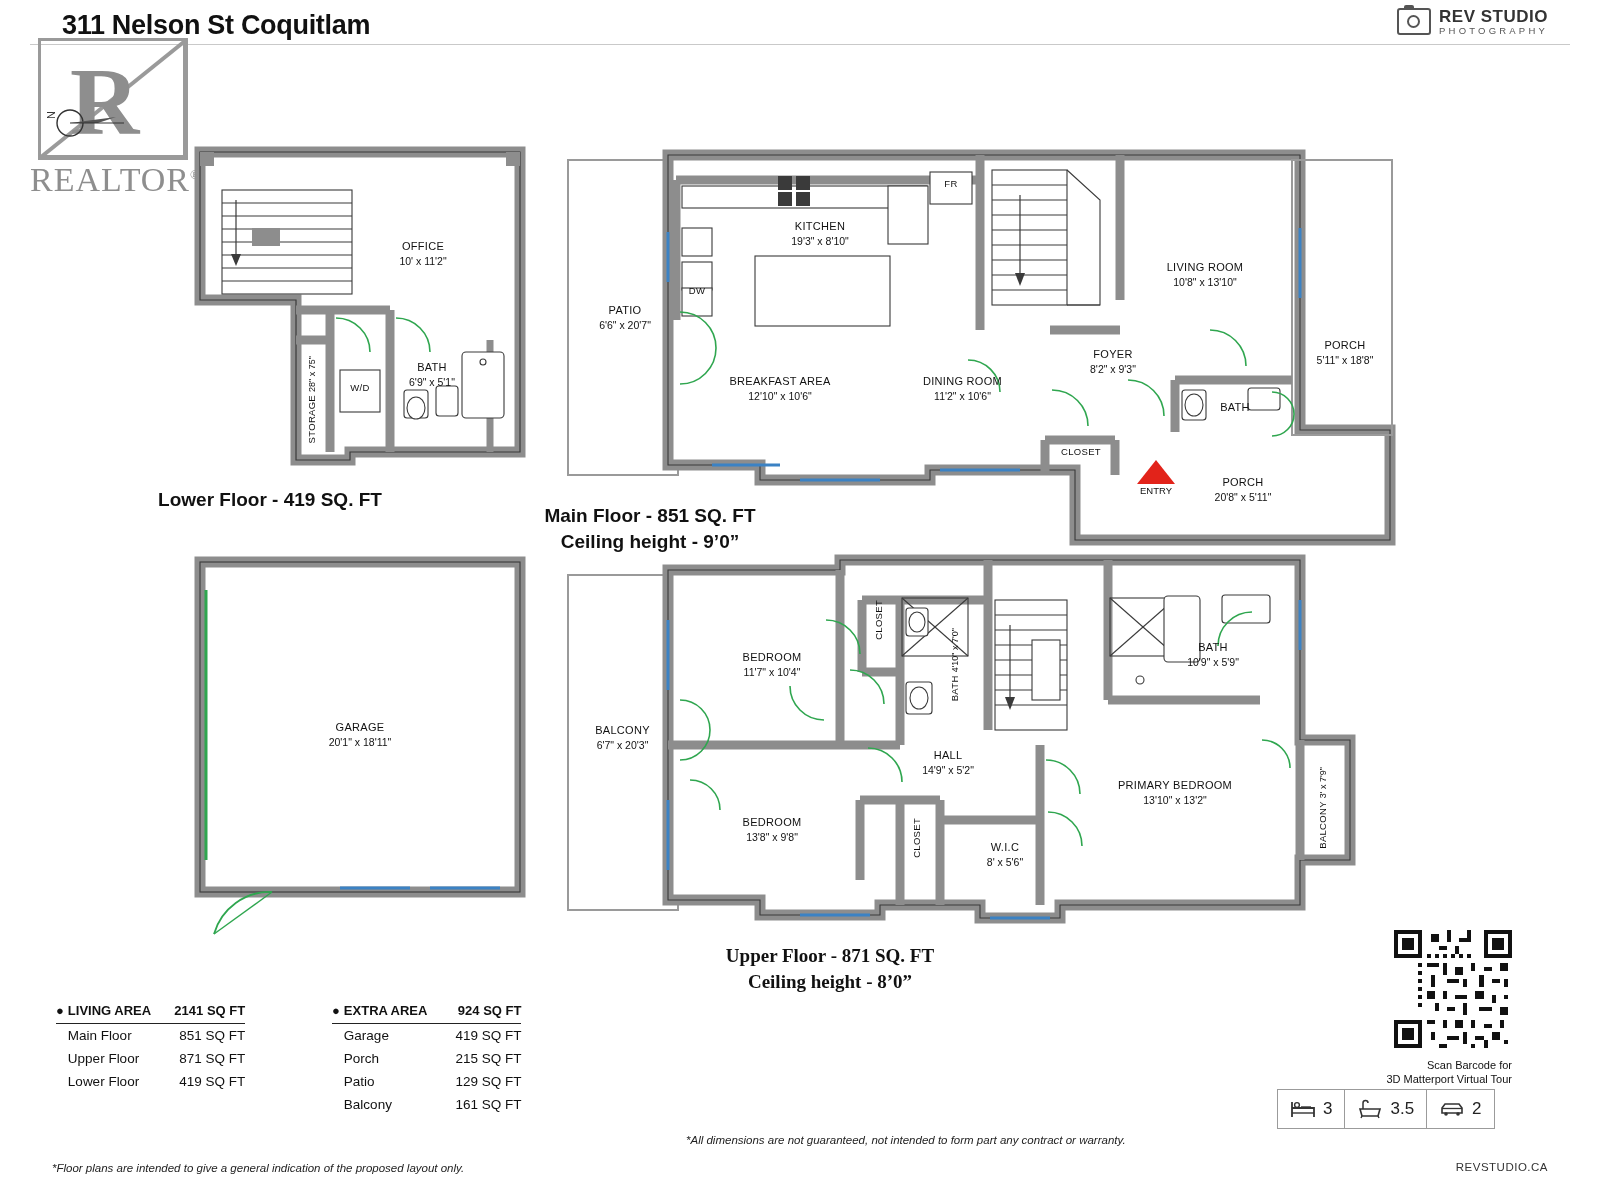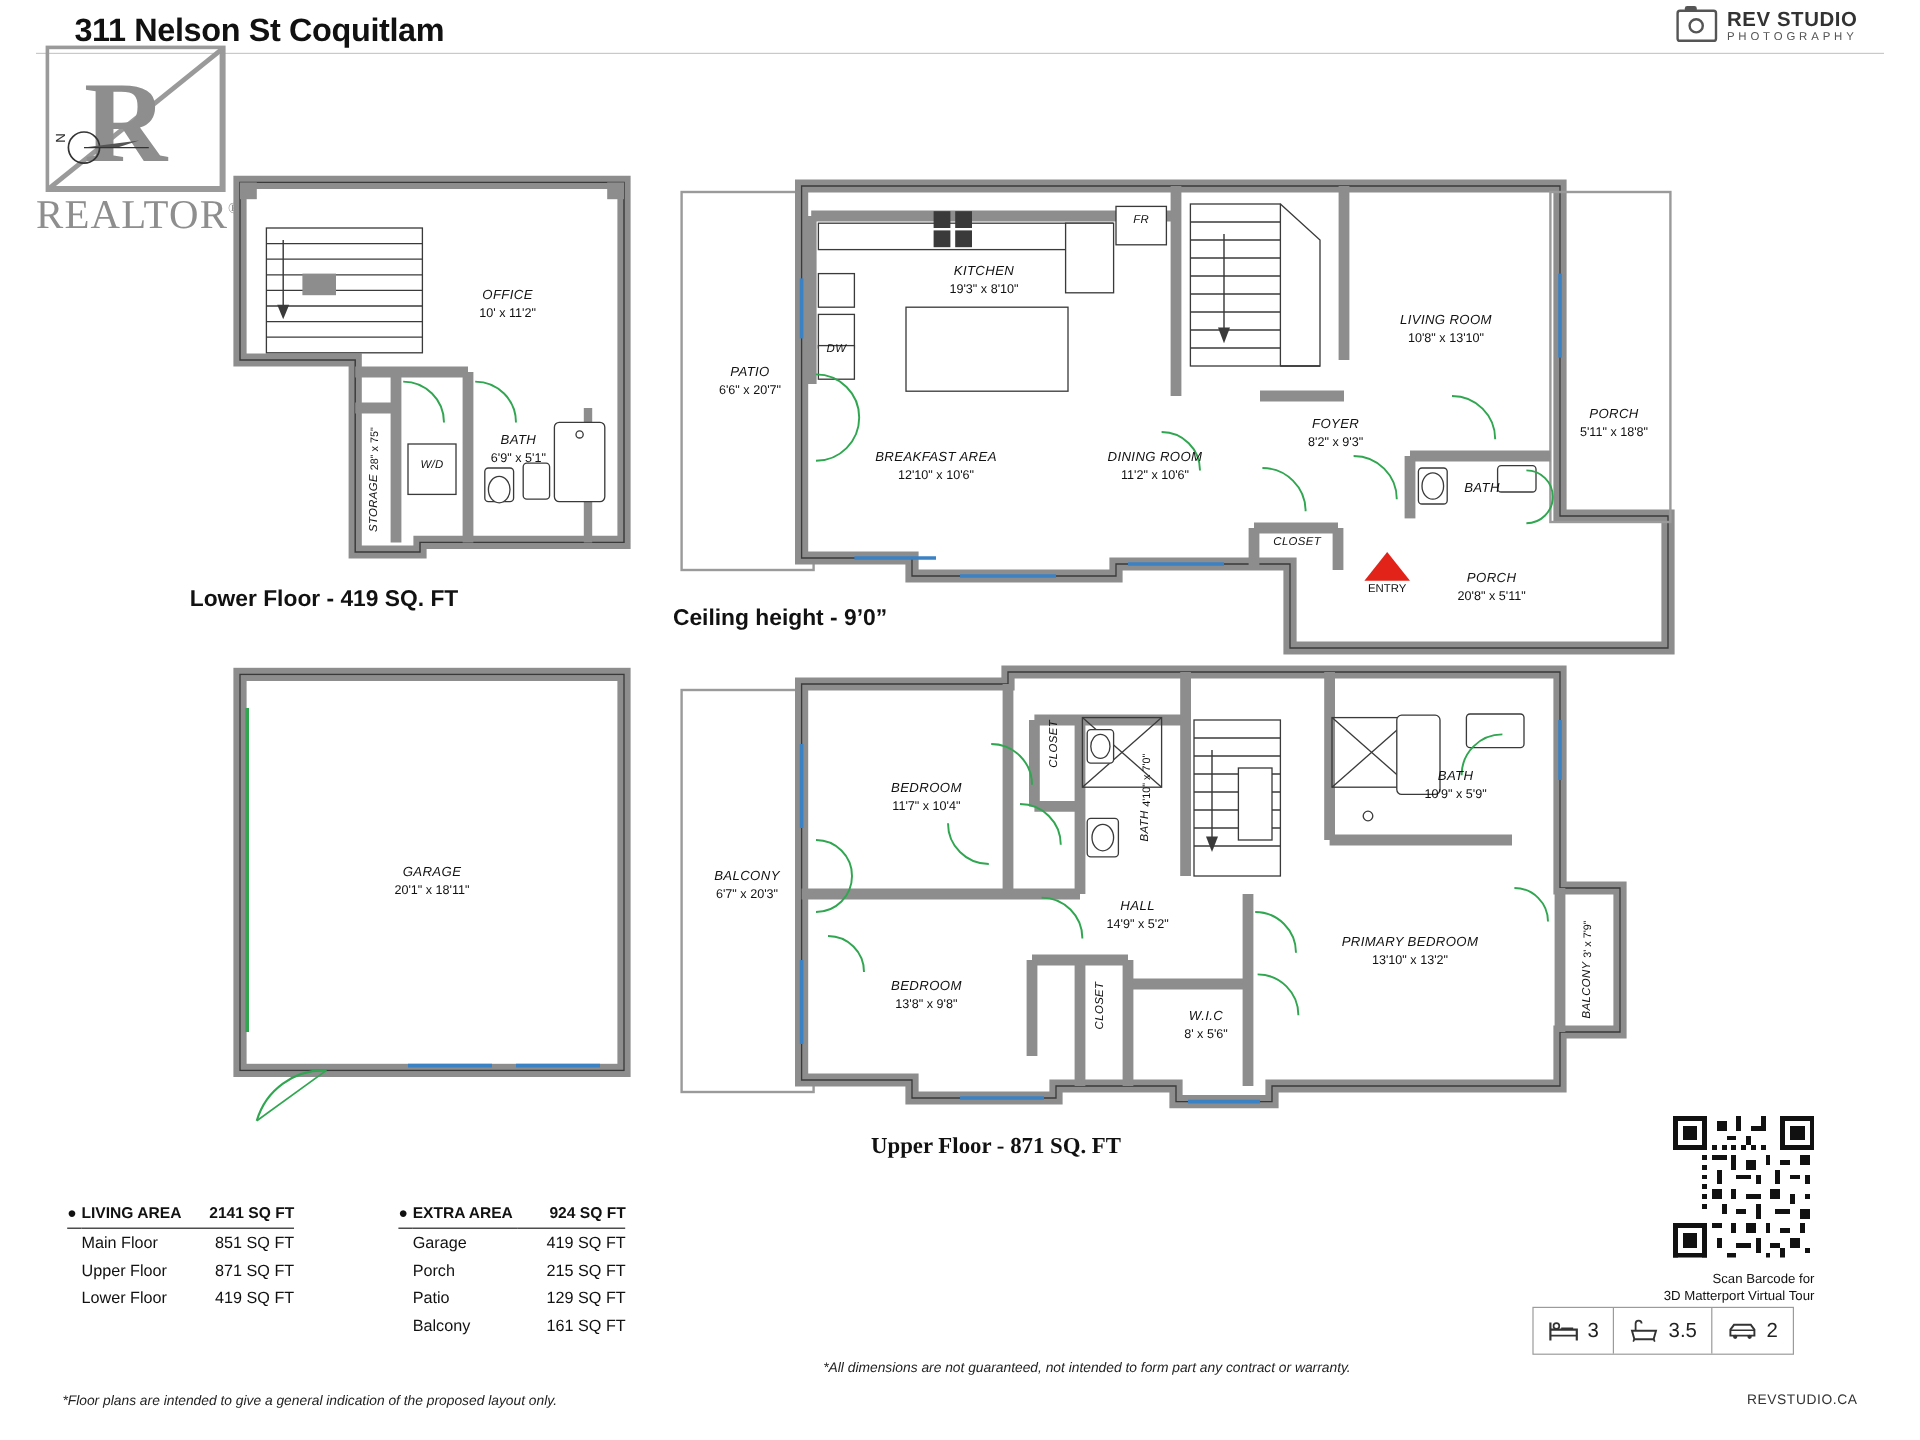--- a/index.html
+++ b/index.html
@@ -138,21 +138,21 @@
 
   
   .room {
     position: absolute;
     text-align: center;
     font-size: 11px;
     line-height: 1.35;
     color: #111;
     white-space: nowrap;
   }
-  .room .nm { font-size: 11px; letter-spacing: .3px; font-style: italic; }
+  .room .nm { font-size: 11px; letter-spacing: .3px; }
   .room .dim { font-size: 10.5px; }
   .room.vertical {
     writing-mode: vertical-rl;
     text-orientation: mixed;
     transform: rotate(180deg);
     white-space: nowrap;
   }
   .room.small .nm { font-size: 9.5px; }
   .room.small .dim { font-size: 9px; }
 
@@ -510,24 +510,26 @@
       <line x1="800" y1="915" x2="870" y2="915"></line>
       <line x1="990" y1="918" x2="1050" y2="918"></line>
     </g>
   </g>
 </svg>
 
 <div class="floor-caption" id="caption-lower">
   <div>Lower Floor - 419 SQ. FT</div>
 </div>
 <div class="floor-caption" id="caption-main">
+  <div>Main Floor - 851 SQ. FT</div>
   <div>Ceiling height - 9’0”</div>
 </div>
 <div class="floor-caption" id="caption-upper">
   <div>Upper Floor - 871 SQ. FT</div>
+  <div>Ceiling height - 8’0”</div>
 </div>
 
 <div class="room" style="left:368px; top:239px; width:110px;">
   <div class="nm">OFFICE</div>
   <div class="dim">10' x 11'2"</div>
 </div>
 <div class="room vertical small" style="left:305px; top:356px;">
   <span class="nm">STORAGE</span>
   <span class="dim">28" x 75"</span>
 </div>

